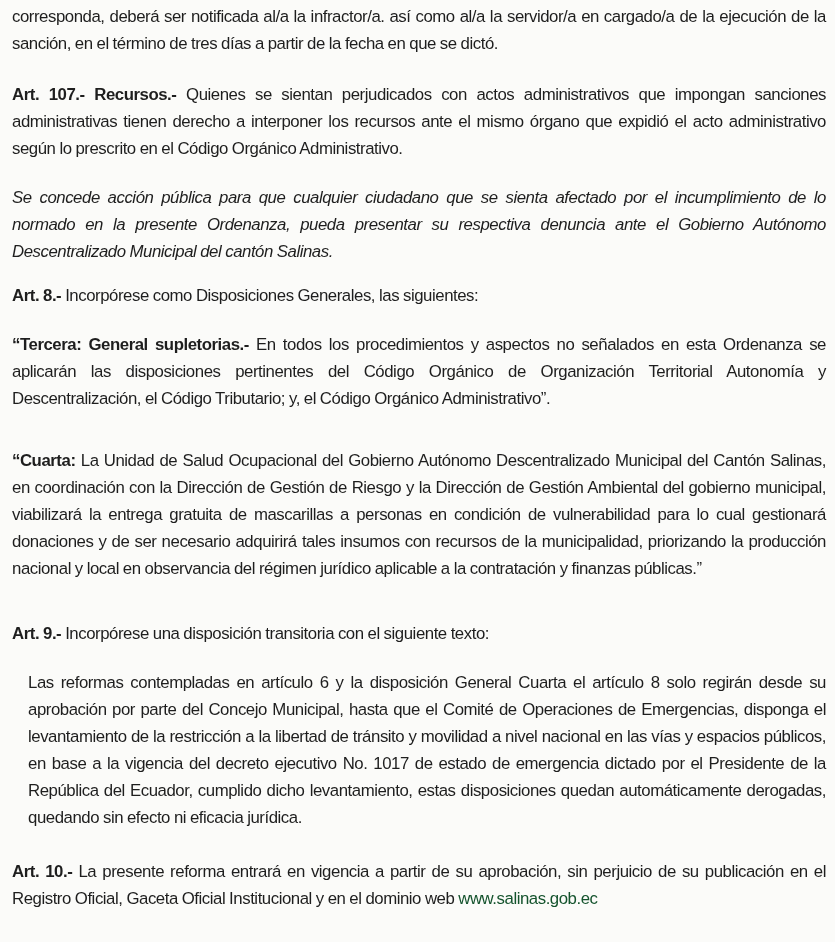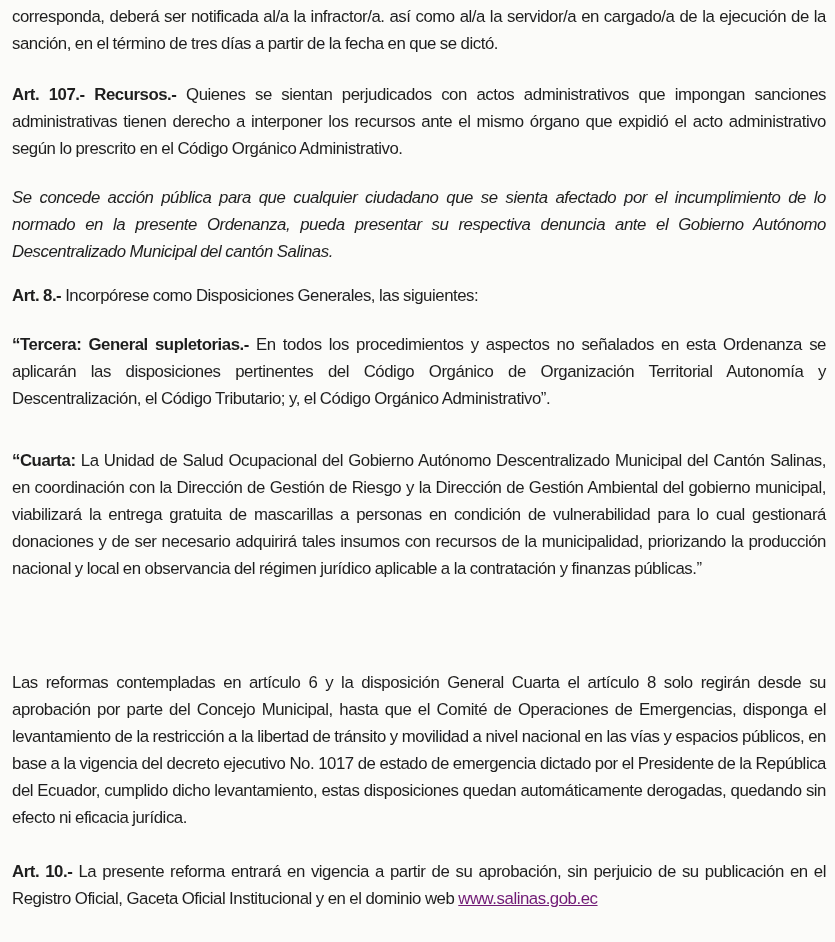--- a/index.html
+++ b/index.html
@@ -20,21 +20,21 @@
     left: 12px; right: 9px;
     font-size: 16.8px;
     line-height: 27px;
     text-align: justify;
     letter-spacing: -0.45px;
     word-spacing: -0.3px;
     margin: 0;
   }
   .para.last-left { text-align-last: left; }
   .b { font-weight: bold; }
-  .link { color: #701a75; text-decoration: underline; }
+  .link { color: #14532d; }
 </style>
 </head>
 <body>
 
 <div class="page">
 
   <p class="para last-left" style="top:3px;">
     <span>corresponda, deberá ser notificada al/a la infractor/a. así como al/a la servidor/a en cargado/a de la ejecución de la sanción, en el término de tres días a partir de la fecha en que se dictó.</span>
   </p>
 
@@ -51,22 +51,25 @@
   </p>
 
   <p class="para last-left" style="top:331px;">
     <span class="b">“Tercera: General supletorias.-</span><span> En todos los procedimientos y aspectos no señalados en esta Ordenanza se aplicarán las disposiciones pertinentes del Código Orgánico de Organización Territorial Autonomía y Descentralización, el Código Tributario; y, el Código Orgánico Administrativo”.</span>
   </p>
 
   <p class="para last-left" style="top:447px;">
     <span class="b">“Cuarta:</span><span> La Unidad de Salud Ocupacional del Gobierno Autónomo Descentralizado Municipal del Cantón Salinas, en coordinación con la Dirección de Gestión de Riesgo y la Dirección de Gestión Ambiental  del gobierno municipal, viabilizará la entrega gratuita de mascarillas a personas en condición de vulnerabilidad para lo cual gestionará donaciones y de ser necesario adquirirá tales insumos con recursos de la municipalidad, priorizando la producción nacional y local en observancia del régimen jurídico aplicable a la contratación y finanzas públicas.”</span>
   </p>
 
+  <p class="para last-left" style="top:620px;">
+    <span class="b">Art. 9.-</span><span>  Incorpórese una disposición transitoria con el siguiente texto:</span>
+  </p>
 
-  <p class="para last-left" style="top:669px;">
+  <p class="para last-left" style="top:669px;margin-left:16px;">
     <span>Las reformas contempladas en artículo 6 y la disposición General Cuarta el artículo 8 solo regirán desde su aprobación por parte del Concejo Municipal, hasta que el Comité de Operaciones de Emergencias, disponga el levantamiento de la restricción a la libertad de tránsito y movilidad a nivel nacional en las vías y espacios públicos, en base a la vigencia del decreto ejecutivo No. 1017 de estado de emergencia dictado por el Presidente de la República del Ecuador, cumplido dicho levantamiento, estas disposiciones quedan automáticamente derogadas, quedando sin efecto ni eficacia jurídica.</span>
   </p>
 
   <p class="para last-left" style="top:858px;">
     <span class="b">Art. 10.-</span><span> La presente reforma entrará en vigencia a partir de su aprobación, sin perjuicio de su publicación en el Registro Oficial, Gaceta Oficial Institucional y en el dominio web </span><a class="link" title="www.salinas.gob.ec">www.salinas.gob.ec</a>
   </p>
 
 </div>
 
 </body></html>

